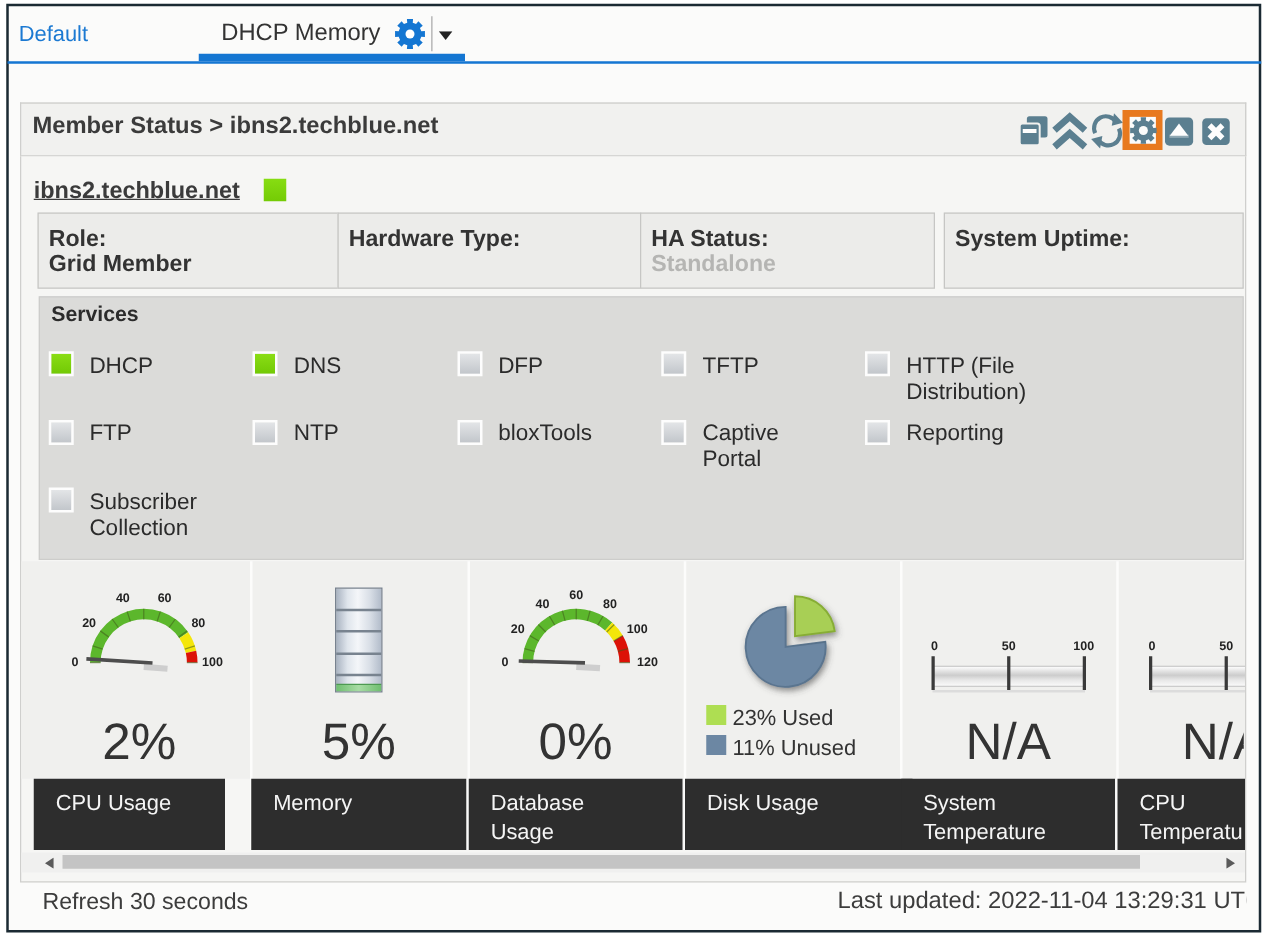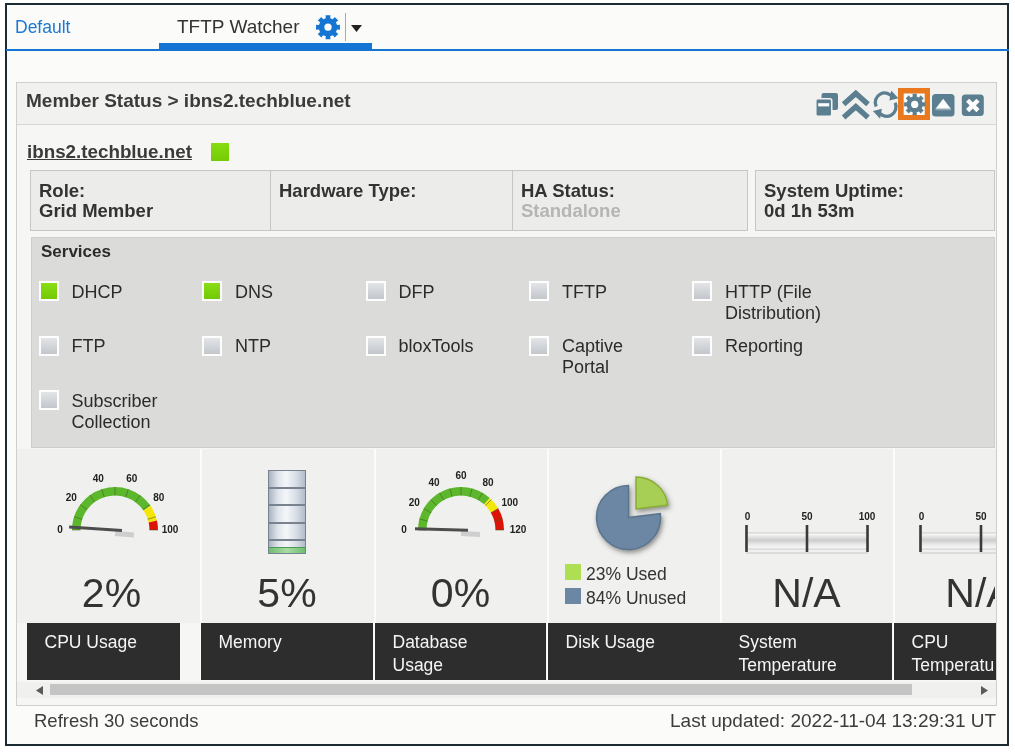--- a/index.html
+++ b/index.html
@@ -38,21 +38,21 @@
 #sbtrack{left:17px;top:682px;width:979px;height:16px;background:#f0f0ef;}
 #sbthumb{left:50px;top:684px;width:862px;height:11px;background:#c4c4c4;}
 
 #foot1{left:20px;top:710px;font-size:18.5px;color:#3c3c3c;margin-left:14px;}
 #foot2{left:670px;top:710px;font-size:19px;color:#3c3c3c;width:327px;overflow:hidden;white-space:nowrap;}
 </style>
 </head>
 <body>
 <div class="abs" id="frame"></div>
 <div class="abs" id="tabDefault">Default</div>
-<div class="abs" id="tabName">TFTP Watcher</div>
+<div class="abs" id="tabName">DHCP Memory</div>
 <svg class="abs" style="left:315px;top:13px" width="27" height="29" viewBox="0 0 27 29">
     <polygon points="15.47,2.25 10.53,2.25 10.80,5.16 8.17,6.25 6.30,4.00 2.80,7.50 5.05,9.37 3.96,12.00 1.05,11.73 1.05,16.67 3.96,16.40 5.05,19.03 2.80,20.90 6.30,24.40 8.17,22.15 10.80,23.24 10.53,26.15 15.47,26.15 15.20,23.24 17.83,22.15 19.70,24.40 23.20,20.90 20.95,19.03 22.04,16.40 24.95,16.67 24.95,11.73 22.04,12.00 20.95,9.37 23.20,7.50 19.70,4.00 17.83,6.25 15.20,5.16" fill="#1476d2"></polygon>
     <circle cx="13" cy="14.2" r="3.6" fill="#fff"></circle>
   </svg>
 <div class="abs" id="tabSep"></div>
 <svg class="abs" style="left:351px;top:25px" width="11" height="7" viewBox="0 0 11 7">
     <path d="M0 0 L11 0 L5.5 7 Z" fill="#222"></path>
   </svg>
 <div class="abs" id="tabLine"></div>
 <div class="abs" id="tabBar"></div>
@@ -94,21 +94,20 @@
   </div>
 <div class="abs tcell" style="left:270px;width:243px;">
     <div class="tlab">Hardware Type:</div>
   </div>
 <div class="abs tcell" style="left:512px;width:236px;">
     <div class="tlab">HA Status:</div>
     <div class="tval" style="color:#b5b5b3">Standalone</div>
   </div>
 <div class="abs tcell" style="left:755px;width:240px;">
     <div class="tlab">System Uptime:</div>
-    <div class="tval">0d 1h 53m</div>
   </div>
 
 <div class="abs" id="services"></div>
 <div class="abs" id="svctitle">Services</div>
 <div class="abs sq sqg" style="left:38.5px;top:280.5px"></div>
 <div class="abs slab" style="left:71.5px;top:282px">DHCP</div>
 <div class="abs sq sqg" style="left:202px;top:280.5px"></div>
 <div class="abs slab" style="left:235px;top:282px">DNS</div>
 <div class="abs sq" style="left:365.5px;top:280.5px"></div>
 <div class="abs slab" style="left:398.5px;top:282px">DFP</div>
@@ -184,21 +183,21 @@
       <filter id="ps" x="-30%" y="-30%" width="160%" height="160%">
         <feDropShadow dx="1.5" dy="2.5" stdDeviation="2.6" flood-color="#444" flood-opacity="0.6"></feDropShadow>
       </filter>
     </defs>
   <path d="M79.5 68.5 L111.25 64.49 A32 32 0 1 1 79.50 36.50 Z" fill="#6c87a3" stroke="#5a748f" stroke-width="1.5" filter="url(#ps)"></path>
   <path d="M87 60 L87.00 28.00 A32 32 0 0 1 118.75 55.99 Z" fill="#a8cf55" stroke="#87ad35" stroke-width="1.5" filter="url(#ps)"></path>
 </svg>
 <div class="abs" style="left:565px;top:564px;width:16px;height:16px;background:#aede52;"></div>
 <div class="abs" style="left:586px;top:563.5px;font-size:17.5px;color:#333">23% Used</div>
 <div class="abs" style="left:565px;top:588px;width:16px;height:16px;background:#6c87a3;"></div>
-<div class="abs" style="left:586px;top:587.5px;font-size:17.5px;color:#333">84% Unused</div>
+<div class="abs" style="left:586px;top:587.5px;font-size:17.5px;color:#333">11% Unused</div>
 
 <svg class="abs" style="left:720px;top:449px" width="173" height="174" viewBox="0 0 173 174">
   <defs>
       <linearGradient id="lg" x1="0" y1="0" x2="0" y2="1">
         <stop offset="0" stop-color="#ffffff"></stop>
         <stop offset="0.45" stop-color="#cccccc"></stop>
         <stop offset="0.7" stop-color="#e8e8e8"></stop>
         <stop offset="1" stop-color="#fbfbfb"></stop>
       </linearGradient>
     </defs>

